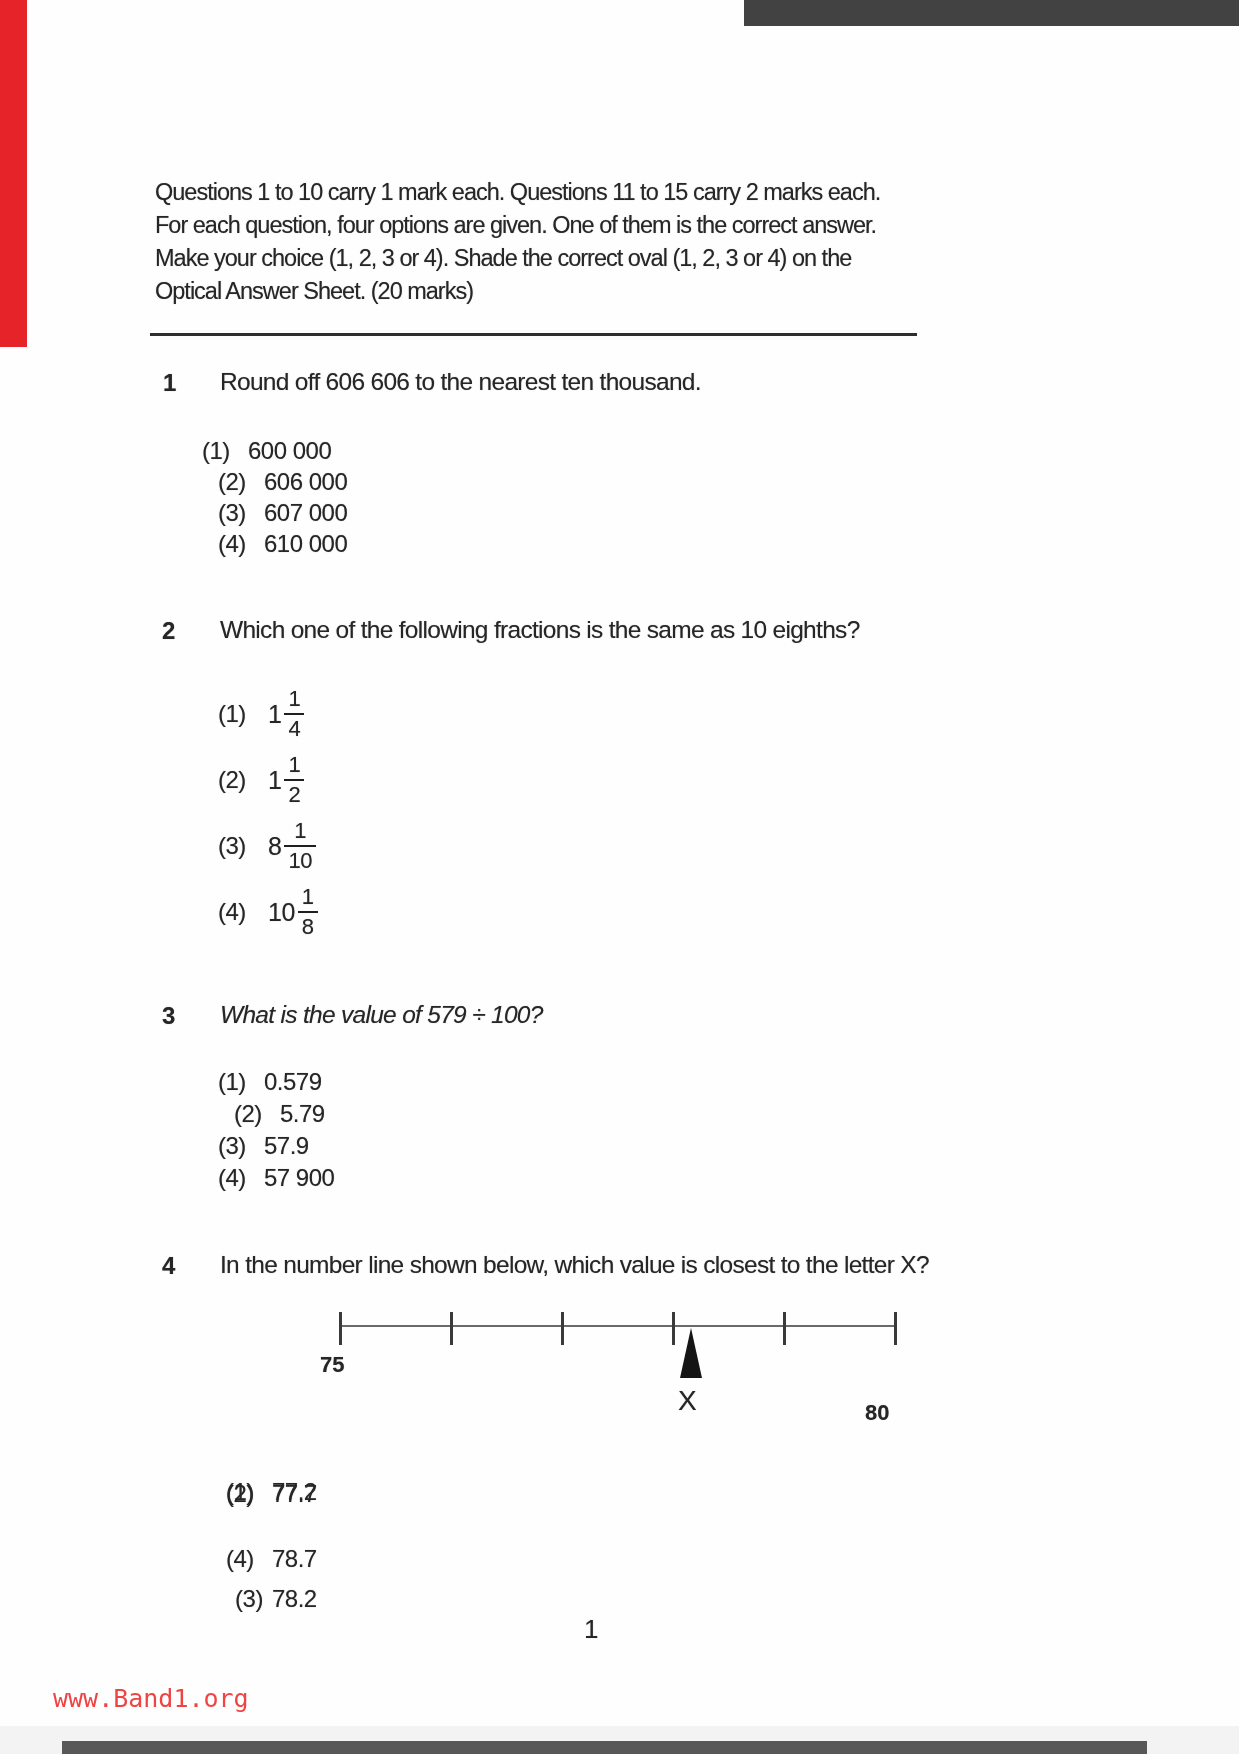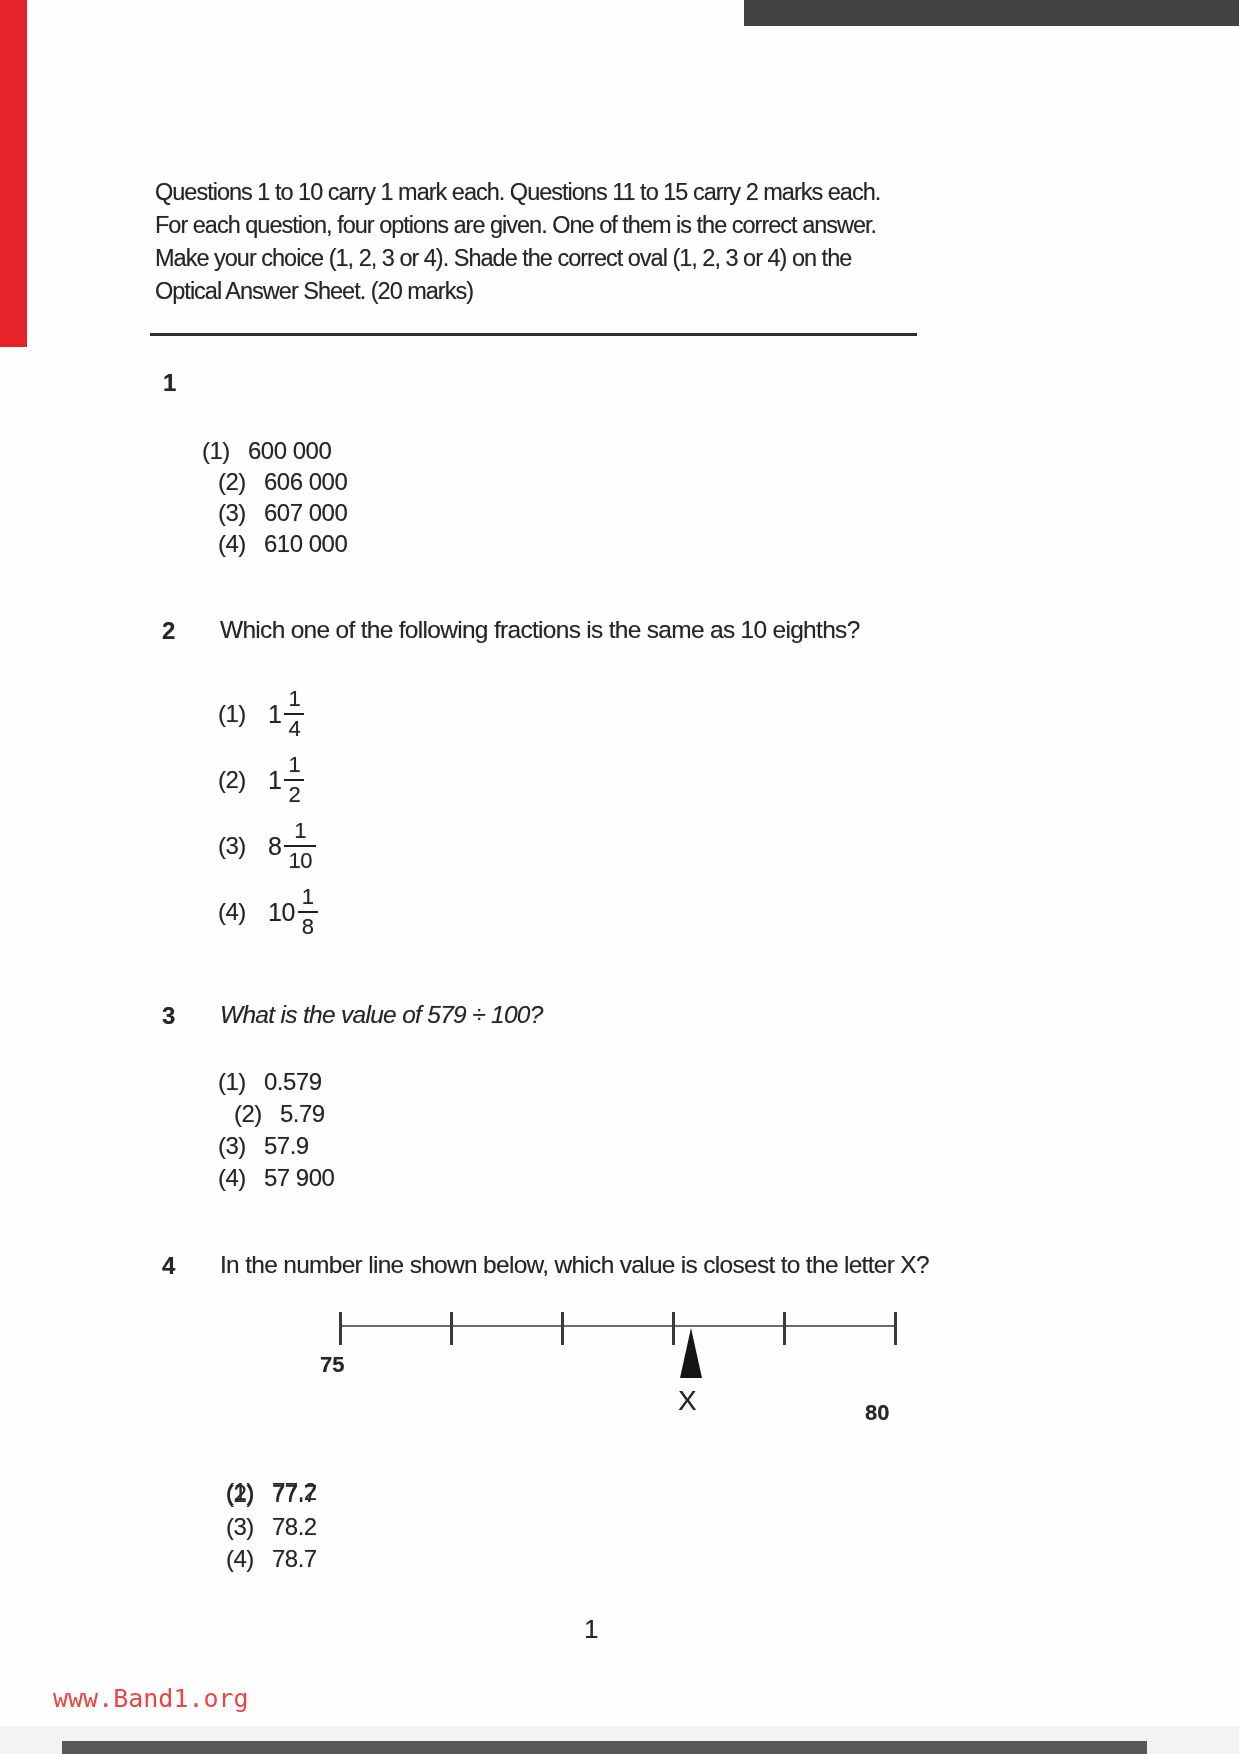--- a/index.html
+++ b/index.html
@@ -55,20 +55,21 @@
   <div class="abs instructions scan-text">
     <div>Questions 1 to 10 carry 1 mark each. Questions 11 to 15 carry 2 marks each.</div>
     <div>For each question, four options are given. One of them is the correct answer.</div>
     <div>Make your choice (1, 2, 3 or 4). Shade the correct oval (1, 2, 3 or 4) on the</div>
     <div>Optical Answer Sheet. (20 marks)</div>
   </div>
 
   <div class="abs rule"></div>
 
   <div class="abs qnum scan-text" style="left:163px;top:369px;">1</div>
+  <div class="abs stem scan-text" style="left:220px;top:368px;">Round off 606 606 to the nearest ten thousand.</div>
   <div class="abs opt-row scan-text" style="left:202px;top:437px;">
     <span class="opt-label">(1)</span><span>600 000</span>
   </div>
   <div class="abs opt-row scan-text" style="left:218px;top:468px;">
     <span class="opt-label">(2)</span><span>606 000</span>
   </div>
   <div class="abs opt-row scan-text" style="left:218px;top:499px;">
     <span class="opt-label">(3)</span><span>607 000</span>
   </div>
   <div class="abs opt-row scan-text" style="left:218px;top:530px;">
@@ -144,21 +145,21 @@
   <div class="abs nl-label scan-text" style="left:865px;top:1400px;">80</div>
   <div class="abs nl-arrow"></div>
   <div class="abs nl-x scan-text">X</div>
 
   <div class="abs opt-row scan-text" style="left:226px;top:1448px;margin-top:30px;">
     <span class="opt-label">(1)</span><span>77.2</span>
   </div>
   <div class="abs opt-row scan-text" style="left:226px;top:1480px;">
     <span class="opt-label">(2)</span><span>77.7</span>
   </div>
-  <div class="abs opt-row scan-text" style="left:226px;top:1513px;">
+  <div class="abs opt-row scan-text" style="left:226px;top:1585px;text-align:center;">
     <span class="opt-label">(3)</span><span>78.2</span>
   </div>
   <div class="abs opt-row scan-text" style="left:226px;top:1545px;">
     <span class="opt-label">(4)</span><span>78.7</span>
   </div>
 
   <div class="abs page-number scan-text">1</div>
   <div class="abs watermark">www.Band1.org</div>
   <div class="abs bottom-band"></div>
   <div class="abs bottom-bar"></div>

